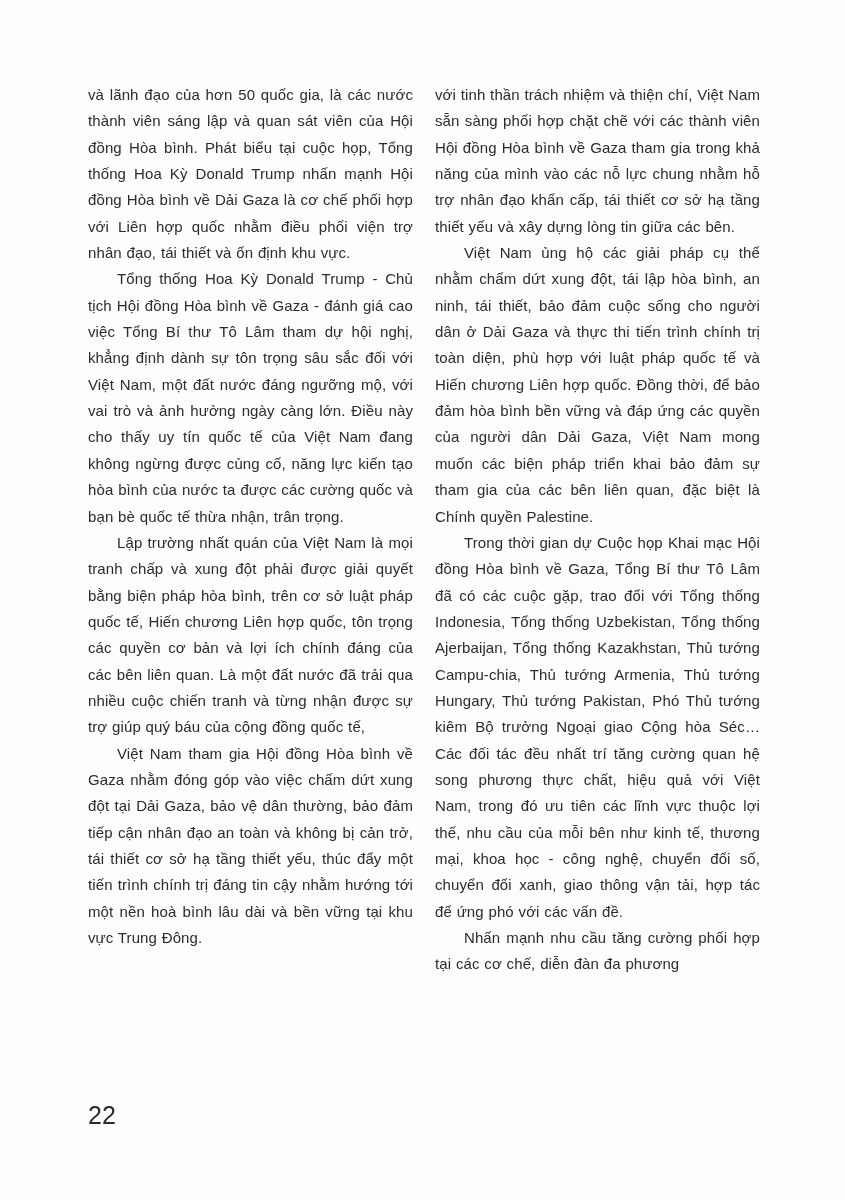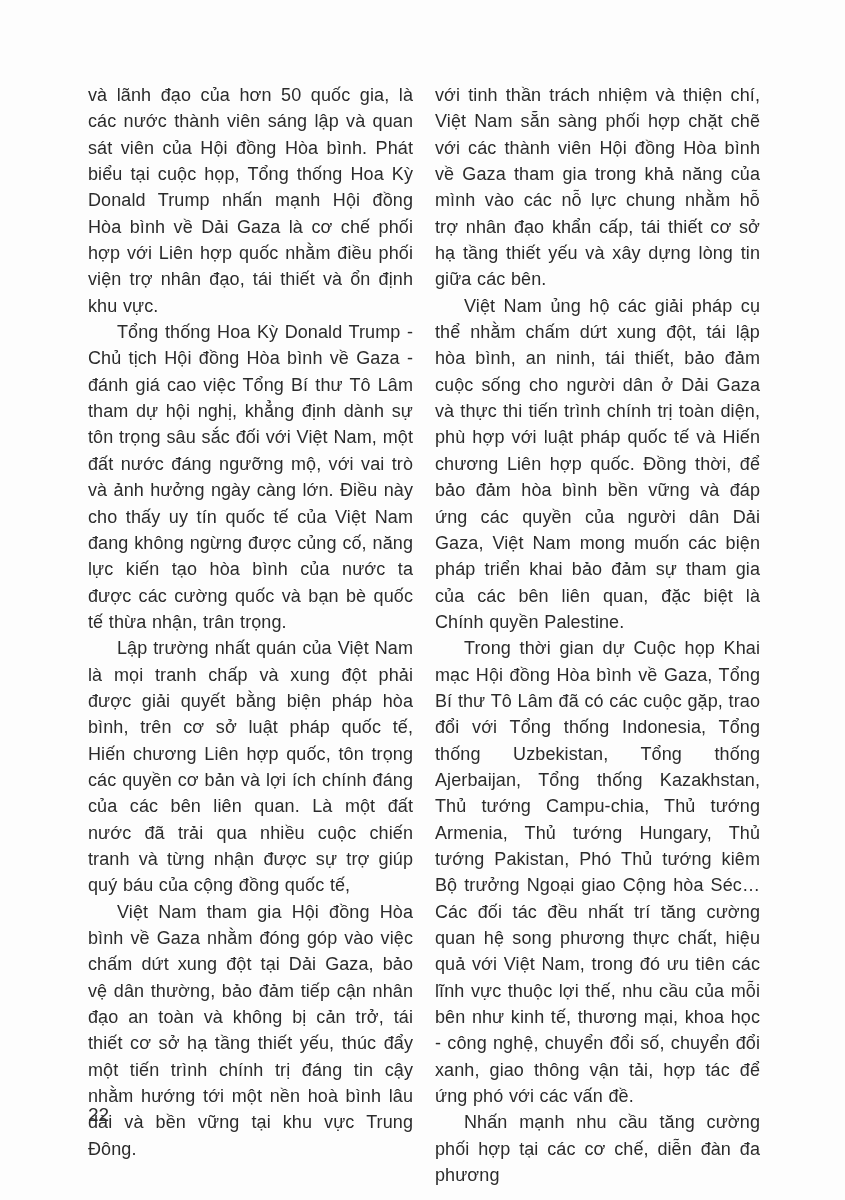--- a/index.html
+++ b/index.html
@@ -25,37 +25,37 @@
     width: 672px;
     display: flex;
     gap: 22px;
   }
   .col {
     flex: 1 1 0;
     min-width: 0;
   }
   .para {
     margin: 0;
-    font-size: 18px;
+    font-size: 15px;
     line-height: 26.35px;
     text-align: justify;
     text-justify: inter-word;
     letter-spacing: 0.1px;
     word-spacing: 0.5px;
   }
   .para.indent {
     text-indent: 29px;
   }
   .footer {
     position: absolute;
     left: 88px;
     top: 1102px;
   }
   .page-number {
-    font-size: 19px;
+    font-size: 25px;
     line-height: 26px;
     color: var(--ink, #2b2b2b);
   }
 </style>
 </head>
 <body>
 
 <div class="page">
   <main class="two-col">
     <section class="col">

